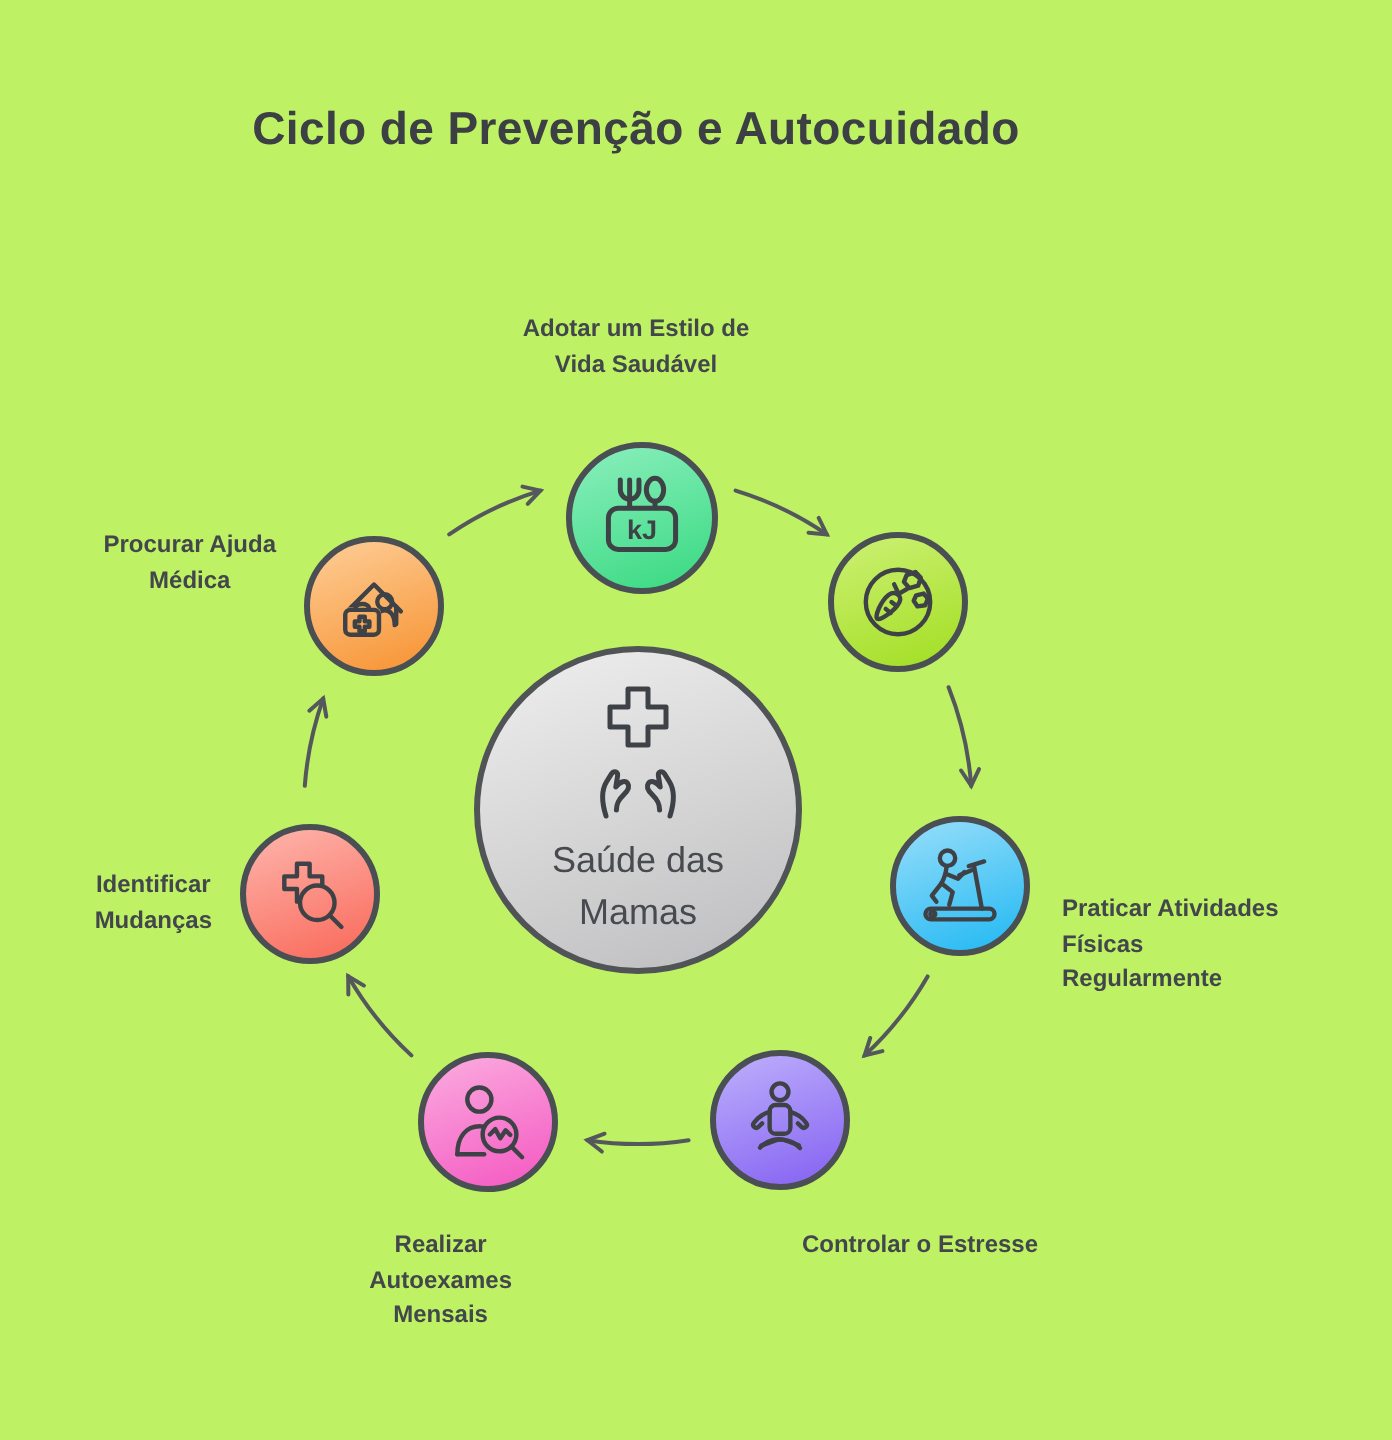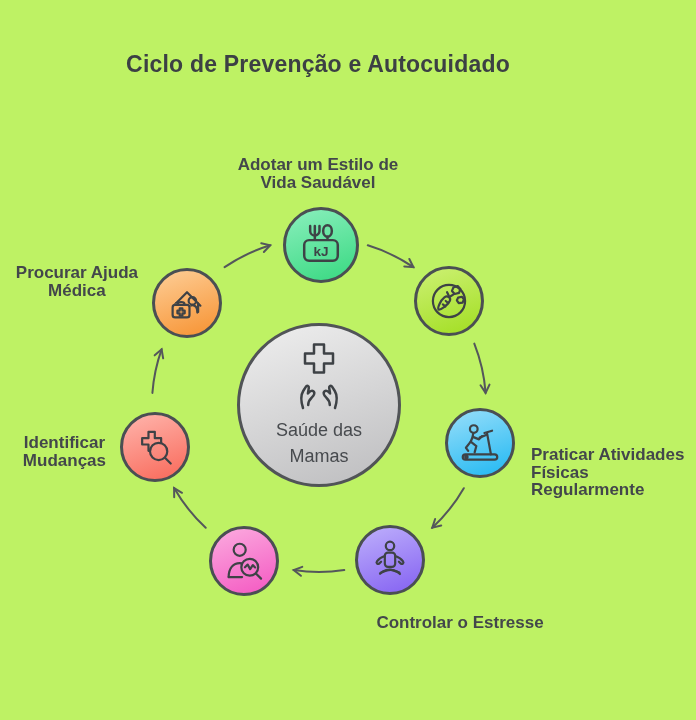--- a/index.html
+++ b/index.html
@@ -11,21 +11,21 @@
   .node{position:absolute;width:70px;height:70px;border-radius:50%;
         border:3px solid #4a4f53;box-sizing:border-box;
         display:flex;align-items:center;justify-content:center;}
   .node-lg{width:76px;height:76px;}
   .center-node{position:absolute;left:237px;top:323px;width:164px;height:164px;
         border-radius:50%;border:3px solid #515457;box-sizing:border-box;}
   .center-icon{position:absolute;left:284px;top:341px;}
   .center-label{position:absolute;left:319px;top:417px;transform:translateX(-50%);
         width:max-content;font-size:18px;font-weight:400;color:#474a4e;
         line-height:26px;text-align:center;white-space:pre-line;}
-  .label{position:absolute;font-size:17px;font-weight:700;color:#43474b;
+  .label{position:absolute;font-size:12px;font-weight:700;color:#43474b;
          line-height:17.5px;white-space:pre-line;width:max-content;}
   .l-center{transform:translateX(-50%);text-align:center;}
   .l-right{text-align:center;}
   .node svg, .center-icon svg{display:block;}
   .ic{stroke:#3e4246;fill:none;stroke-linecap:round;stroke-linejoin:round;}
 </style>
 </head>
 <body>
 
 <div class="canvas">
@@ -55,21 +55,21 @@
       <g class="ic" stroke-width="2.5">
         <path d="M30 3.5 h10 v9 h9 v10 h-9 v9 h-10 v-9 h-9 v-10 h9 z"></path>
         <path id="hand" d="M19 67 c-2.4 -7.6 -2 -13.4 0.2 -17 l2.6 -4.2 c1.1 -1.7 3.3 -0.9 3 1.1 l-0.9 5.6 c2.3 -3 4.9 -3.4 6 -1.7 c1.1 1.7 0.1 3.5 -2 5.5 c-2.9 2.8 -3.7 4.7 -3.7 7.7"></path>
         <use href="#hand" transform="translate(70,0) scale(-1,1)"></use>
       </g>
     </svg>
   </div>
   <div class="center-label">Saúde das
 Mamas</div>
 
-  <div class="node node-lg" style="left: 283px; top: 207px; background: linear-gradient(160deg, rgb(132, 237, 184) 8%, rgb(60, 218, 132) 95%);">
+  <div class="node node-lg" style="left: 283px; top: 221px; background: linear-gradient(160deg, rgb(132, 237, 184) 8%, rgb(60, 218, 132) 95%);">
     <svg width="52" height="52" viewBox="0 0 48 48">
       <g class="ic" stroke-width="2.3">
         <path d="M14 6.5 v4.5 a4.3 4.3 0 0 0 8.6 0 V6.5"></path>
         <path d="M18.3 6.5 V19"></path>
         <ellipse cx="30" cy="11" rx="4" ry="5.3"></ellipse>
         <path d="M30 16.3 V19"></path>
         <rect x="8.5" y="19.5" width="31" height="19" rx="4.5"></rect>
       </g>
       <text x="24" y="33.8" text-anchor="middle" font-size="12.5" font-weight="600" fill="#3e4246" font-family="Liberation Sans, sans-serif">kJ</text>
     </svg>
@@ -139,20 +139,23 @@
           <circle cx="19.5" cy="12.3" r="6.3"></circle>
           <path d="M8 40.8 c0 -9.6 5 -14.6 11.6 -14.6 c3 0 5.6 1 7.6 3"></path>
           <path d="M8 40.8 h14"></path>
         </g>
         <circle cx="30" cy="30.5" r="8.8"></circle>
         <path d="M25 30.5 l2.8 -2.8 2.6 4.8 2.8 -4.2 2.4 2.4"></path>
         <path d="M36.4 37 l5.4 5.4"></path>
       </g>
     </svg>
   </div>
+  <div class="label l-right" style="right:440px;top:614px;">Realizar
+Autoexames
+Mensais</div>
 
   <div class="node" style="left: 120px; top: 412px; background: linear-gradient(160deg, rgb(254, 175, 166) 8%, rgb(249, 108, 93) 95%);">
     <svg width="46" height="46" viewBox="0 0 48 48">
       <defs>
         <mask id="mr">
             <rect x="0" y="0" width="48" height="48" fill="#fff"></rect>
             <circle cx="27.8" cy="28.6" r="9" fill="#000"></circle>
           </mask>
       </defs>
       <g class="ic" stroke-width="2.3">

